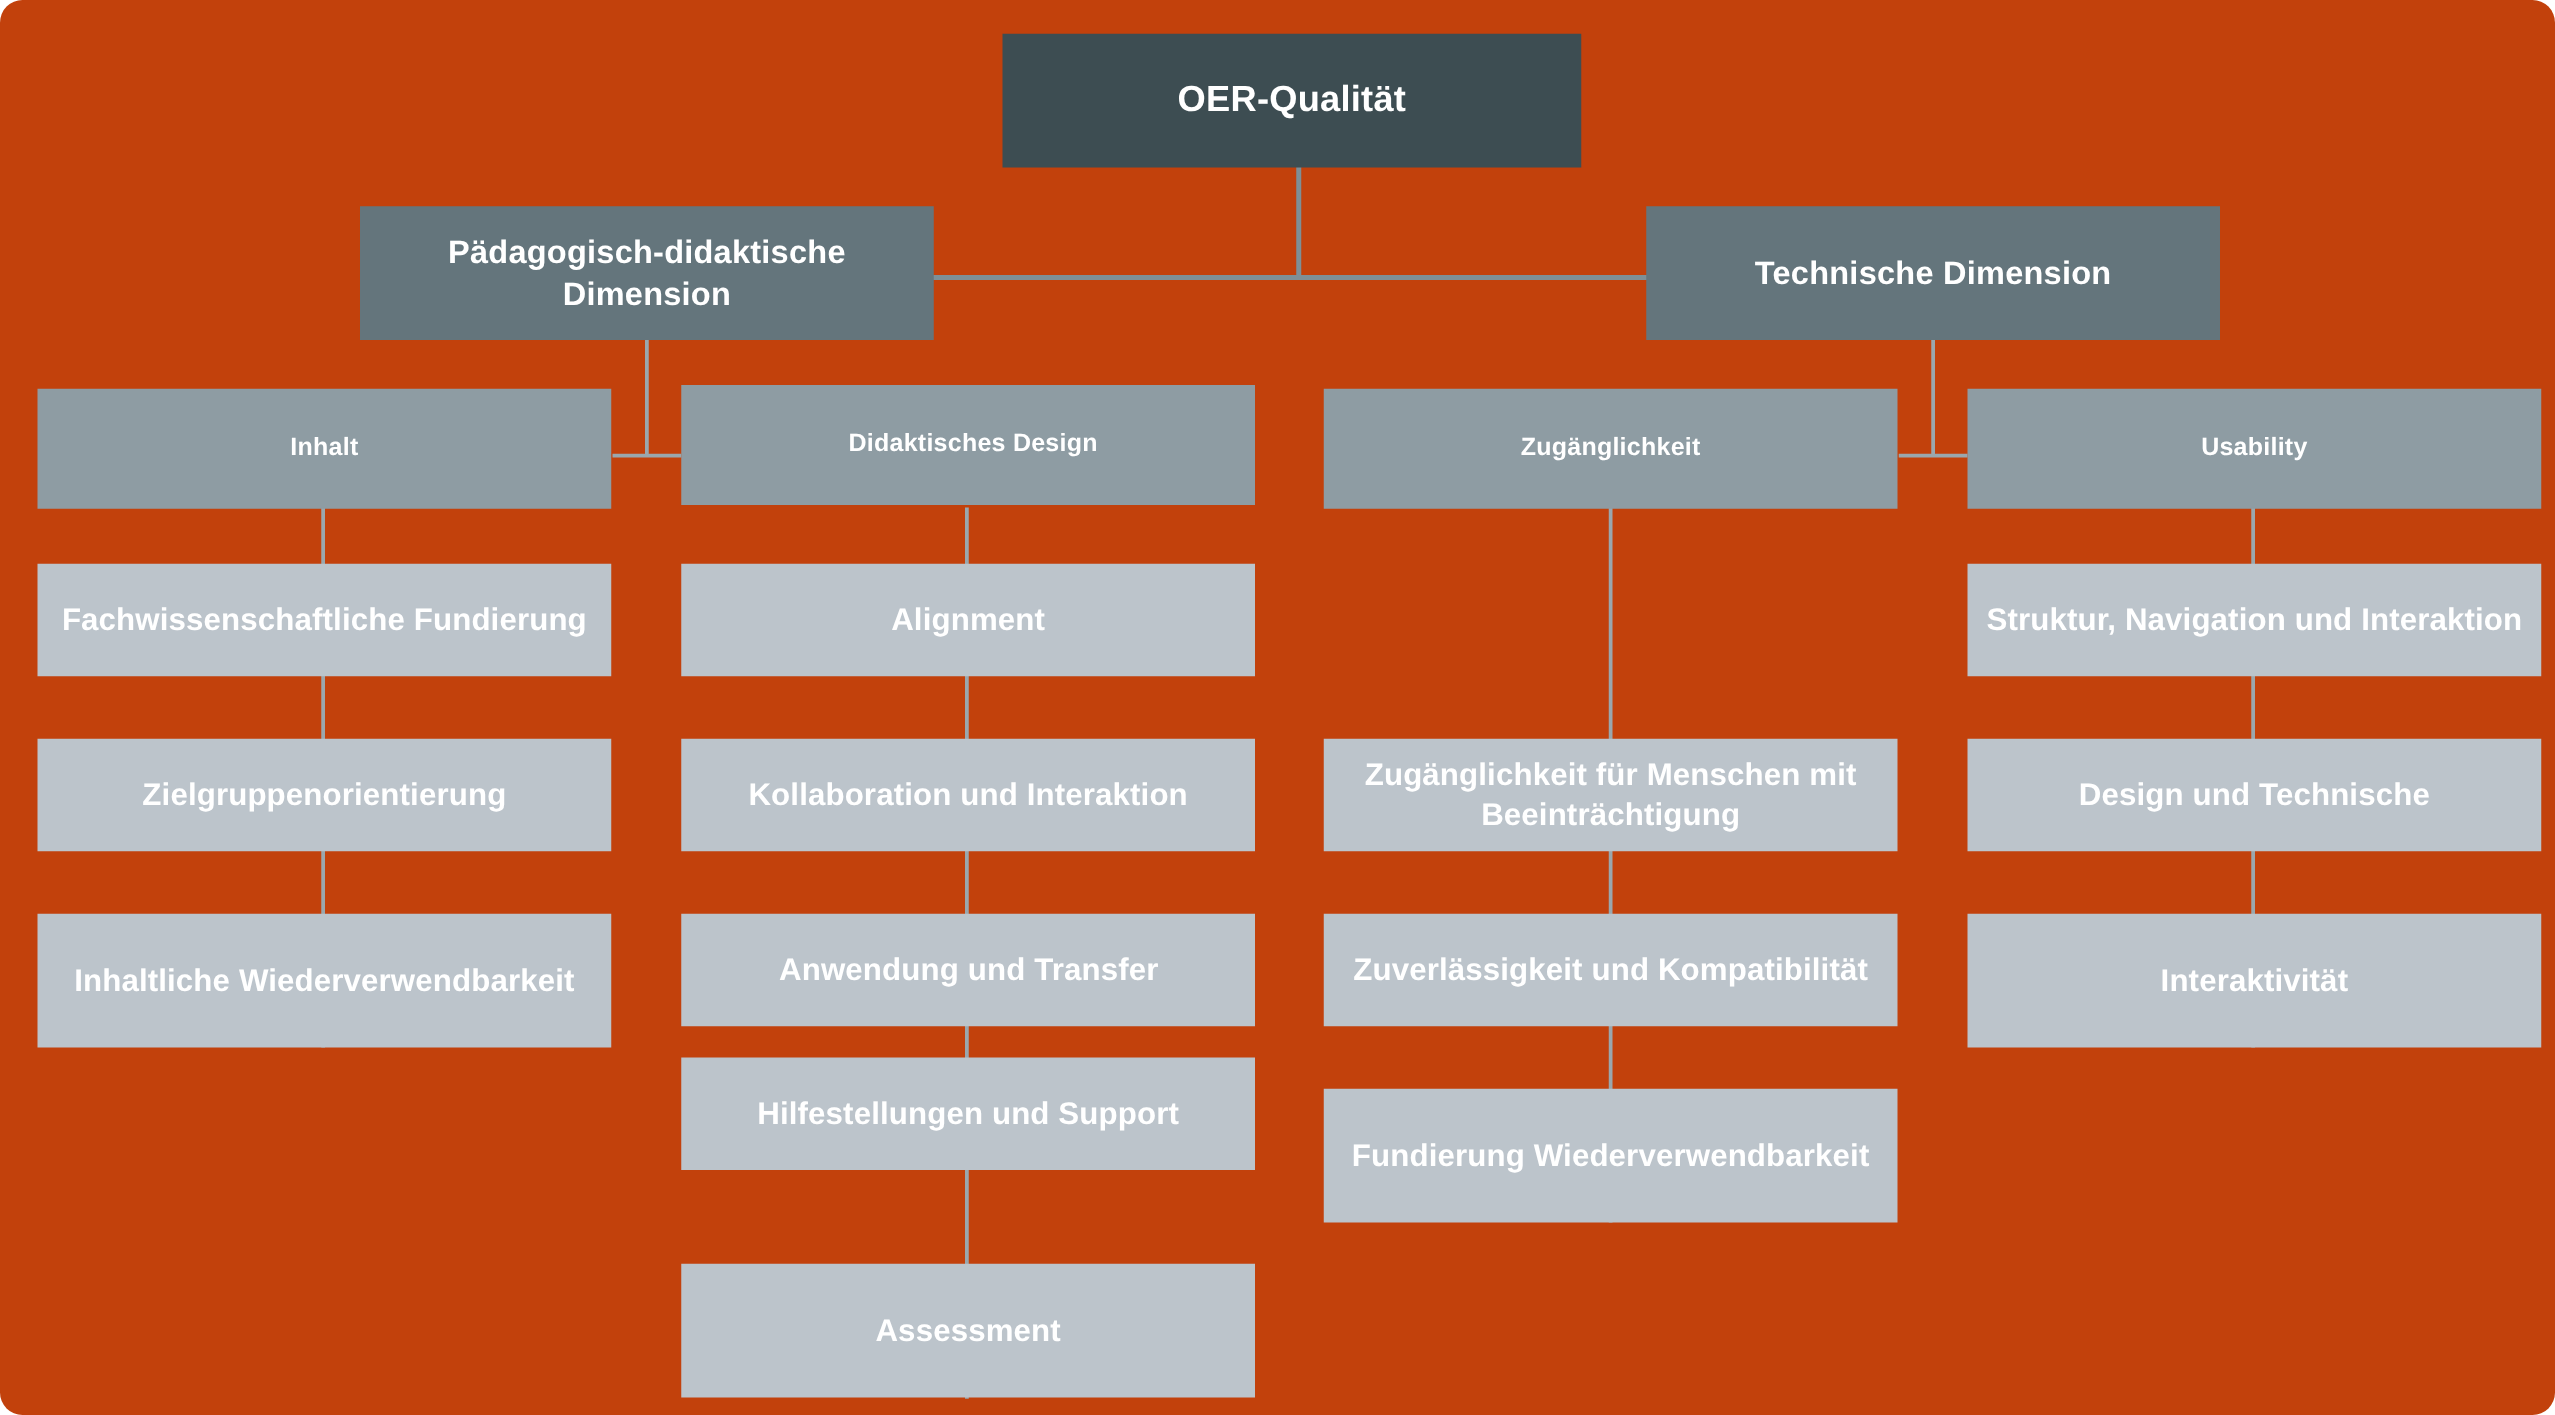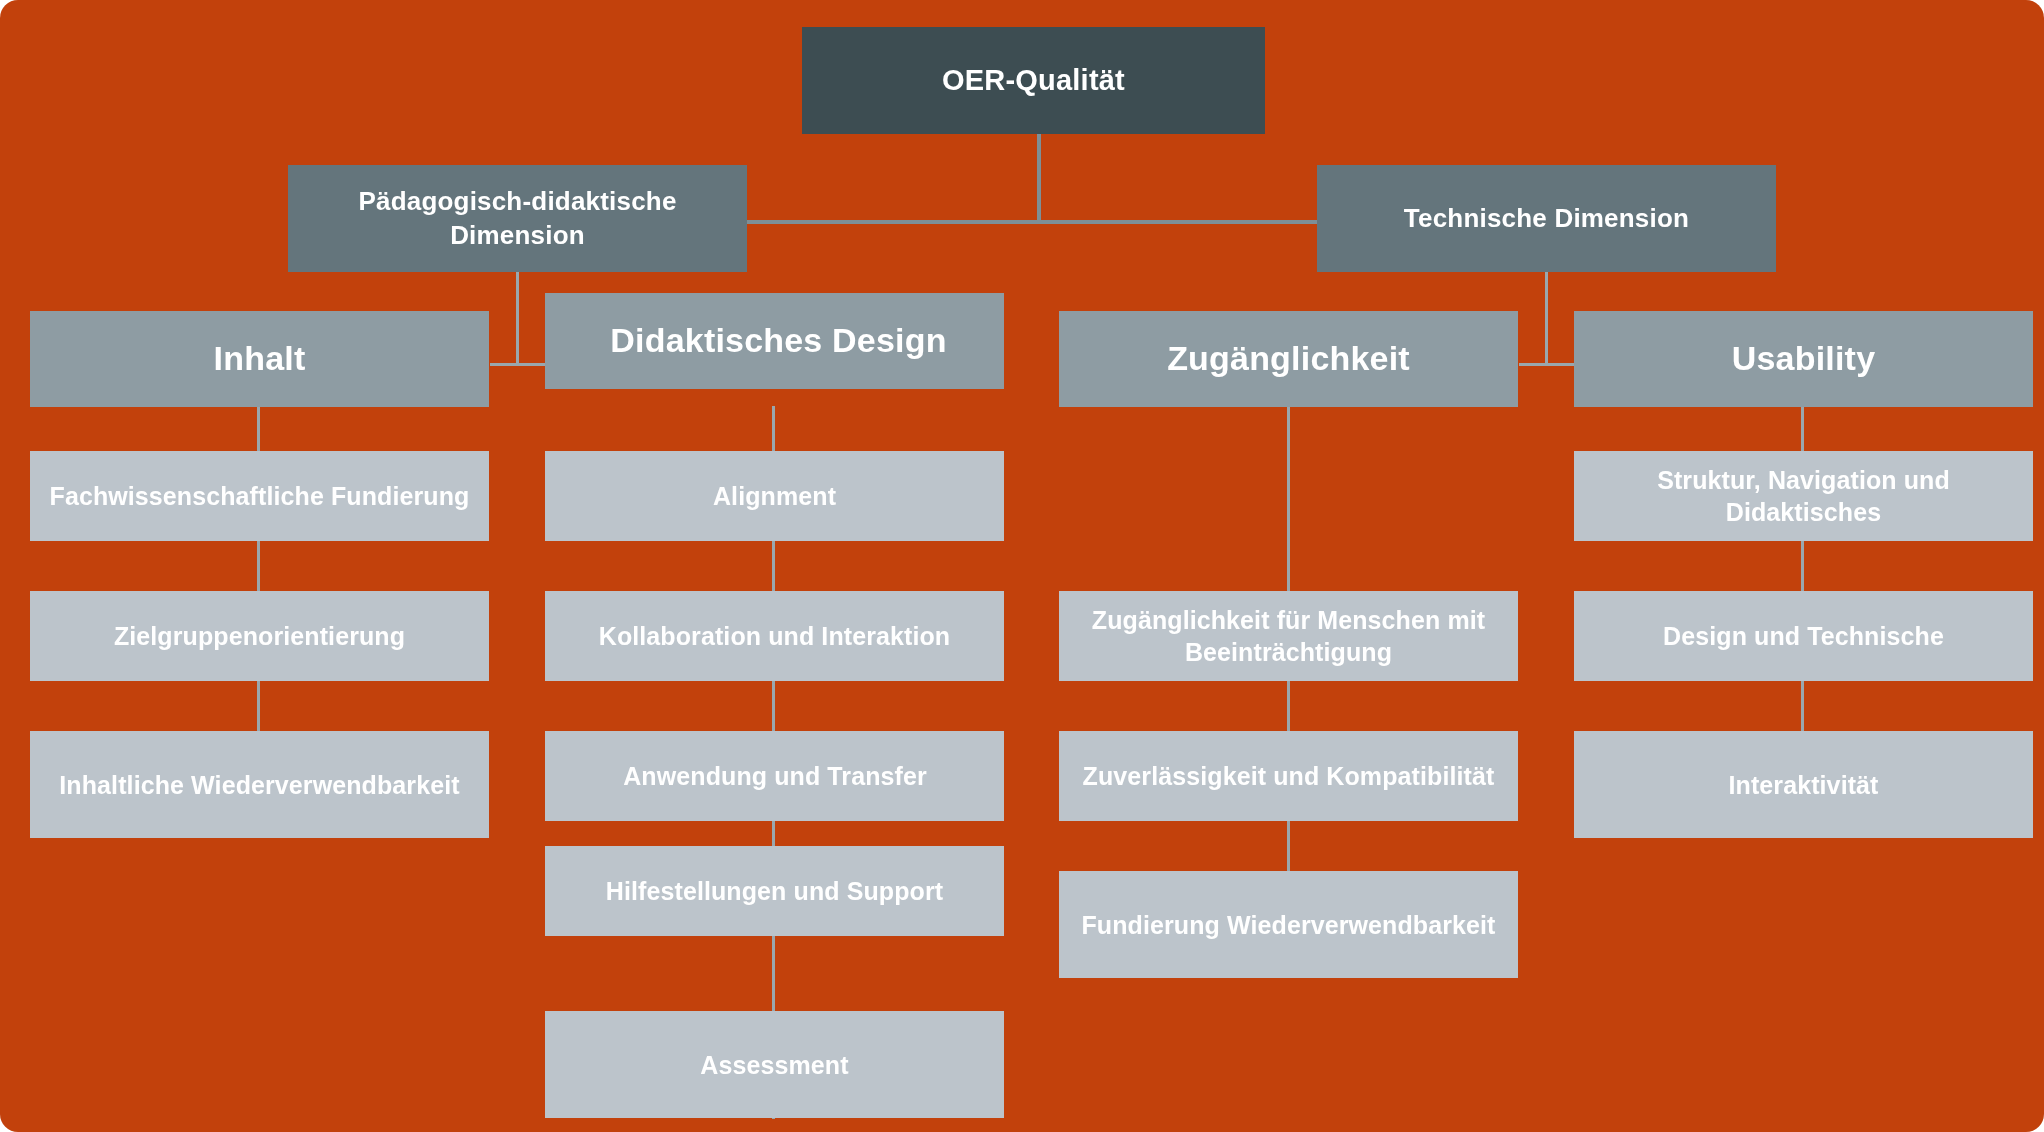--- a/index.html
+++ b/index.html
@@ -28,21 +28,21 @@
     text-align: center;
     color: #ffffff;
     font-weight: bold;
     line-height: 1.28;
     padding: 4px 10px;
     z-index: 3;
     white-space: pre-line;
   }
   .lvl1 { background: #3d4d52; font-size: 29px; letter-spacing: 0.2px; }
   .lvl2 { background: #64757c; font-size: 26px; letter-spacing: 0.2px; }
-  .lvl3 { background: #8e9ca3; font-size: 34px; letter-spacing: 0.2px; }
+  .lvl3 { background: #8e9ca3; font-size: 20px; letter-spacing: 0.2px; }
   .lvl4 { background: #bcc4cb; font-size: 25px; letter-spacing: 0.1px; }
 
   .link {
     position: absolute;
     background: #9aa7ad;
     z-index: 1;
   }
   .link.v { width: 3px; }
   .link.h { height: 3px; }
   .link.thick { background: #7e8f96; }
@@ -71,35 +71,35 @@
   <div class="link v" style="left:1287px; top:406px; height:572px;"></div>
 
   <div class="link v" style="left:1801px; top:406px; height:432px;"></div>
 
   <div class="node lvl1" style="left:802px; top:27px; width:463px; height:107px;">OER-Qualität</div>
 
   <div class="node lvl2" style="left:288px; top:165px; width:459px; height:107px;">Pädagogisch-didaktische Dimension</div>
   <div class="node lvl2" style="left:1317px; top:165px; width:459px; height:107px;">Technische Dimension</div>
 
   <div class="node lvl3" style="left:30px; top:311px; width:459px; height:96px;">Inhalt</div>
-  <div class="node lvl3" style="left:545px; top:293px; width:459px; height:96px;padding-left:18px;">Didaktisches Design</div>
+  <div class="node lvl3" style="left:545px; top:308px; width:459px; height:96px;padding-left:18px;">Didaktisches Design</div>
   <div class="node lvl3" style="left:1059px; top:311px; width:459px; height:96px;">Zugänglichkeit</div>
   <div class="node lvl3" style="left:1574px; top:311px; width:459px; height:96px;">Usability</div>
 
   <div class="node lvl4" style="left:30px; top:451px; width:459px; height:90px;">Fachwissenschaftliche Fundierung</div>
   <div class="node lvl4" style="left:30px; top:591px; width:459px; height:90px;">Zielgruppenorientierung</div>
   <div class="node lvl4" style="left:30px; top:731px; width:459px; height:107px;">Inhaltliche Wiederverwendbarkeit</div>
 
   <div class="node lvl4" style="left:545px; top:451px; width:459px; height:90px;">Alignment</div>
   <div class="node lvl4" style="left:545px; top:591px; width:459px; height:90px;">Kollaboration und Interaktion</div>
   <div class="node lvl4" style="left:545px; top:731px; width:459px; height:90px;padding-left:11px;">Anwendung und Transfer</div>
   <div class="node lvl4" style="left:545px; top:831px; width:459px; height:90px;margin-top:15px;">Hilfestellungen und Support</div>
   <div class="node lvl4" style="left:545px; top:1011px; width:459px; height:107px;">Assessment</div>
 
   <div class="node lvl4" style="left:1059px; top:591px; width:459px; height:90px;">Zugänglichkeit für Menschen mit Beeinträchtigung</div>
   <div class="node lvl4" style="left:1059px; top:731px; width:459px; height:90px;">Zuverlässigkeit und Kompatibilität</div>
   <div class="node lvl4" style="left:1059px; top:871px; width:459px; height:107px;">Fundierung Wiederverwendbarkeit</div>
 
-  <div class="node lvl4" style="left:1574px; top:451px; width:459px; height:90px;">Struktur, Navigation und Didaktisches</div>
+  <div class="node lvl4" style="left:1574px; top:451px; width:459px; height:90px;">Struktur, Navigation und Interaktion</div>
   <div class="node lvl4" style="left:1574px; top:591px; width:459px; height:90px;">Design und Technische</div>
   <div class="node lvl4" style="left:1574px; top:731px; width:459px; height:107px;">Interaktivität</div>
 
 </div>
 
 </body></html>

